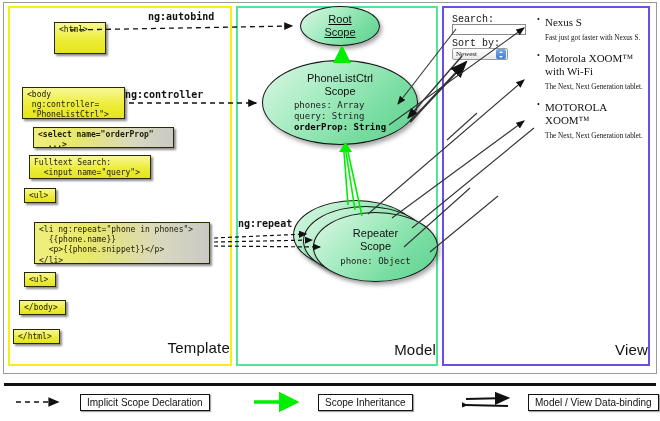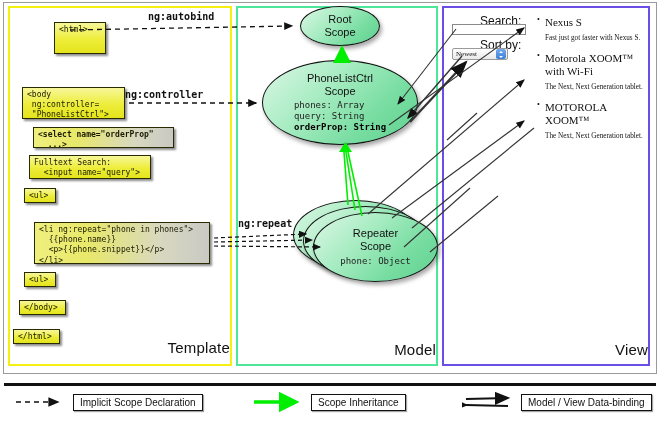--- a/index.html
+++ b/index.html
@@ -100,40 +100,39 @@
   .ellipse .props {
     font-family: "DejaVu Sans Mono", monospace;
     font-size: 9px;
     color: #222;
     line-height: 1.2;
     margin-top: 3px;
     text-align: left;
   }
   .ellipse .props .b { font-weight: bold; color: #000; }
 
-  #ell-root       { left: 300px; top: 6px;   width: 80px;  height: 40px; }
+  #ell-root       { left: 300px; top: 6px;   width: 80px;  height: 40px; text-decoration: underline; }
   #ell-ctrl       { left: 262px; top: 60px;  width: 156px; height: 85px; }
 
   #ell-rep-back2  { left: 293px; top: 200px; width: 125px; height: 70px; z-index: 3; }
   #ell-rep-back1  { left: 303px; top: 206px; width: 125px; height: 70px; z-index: 4; }
   #ell-rep-front  { left: 313px; top: 212px; width: 125px; height: 70px; z-index: 5; }
 
   
   #view-inner {
     position: absolute;
     left: 450px; top: 14px;
     width: 196px; height: 120px;
     z-index: 6;
   }
   .view-label {
     position: absolute;
-    font-family: Liberation Sans, sans-serif;
-    font-size: 12px;
-    color: #111;
-    margin-left: 28px;
+    font-family: Liberation Mono, monospace;
+    font-size: 10px;
+    color: #111;
   }
   #lbl-search { left: 2px;  top: 0px; }
   #lbl-sortby { left: 2px;  top: 24px; }
   #search-input {
     position: absolute;
     left: 2px; top: 10px;
     width: 74px; height: 11px;
     border: 1px solid #8a8a8a;
     background: #fff;
     box-sizing: border-box;
@@ -241,20 +240,21 @@
   }
   #legend {
     position: absolute;
     left: 0; top: 392px;
     width: 660px; height: 24px;
   }
   .legend-item {
     position: absolute;
     display: flex;
     align-items: center;
+    gap: 7px;
   }
   #legend-1 { left: 14px; top: 0; }
   #legend-2 { left: 252px; top: 0; }
   #legend-3 { left: 462px; top: 0; }
   .legend-box {
     border: 1px solid #111;
     background: #fff;
     font-family: "Liberation Sans", sans-serif;
     font-size: 10px;
     color: #111;

